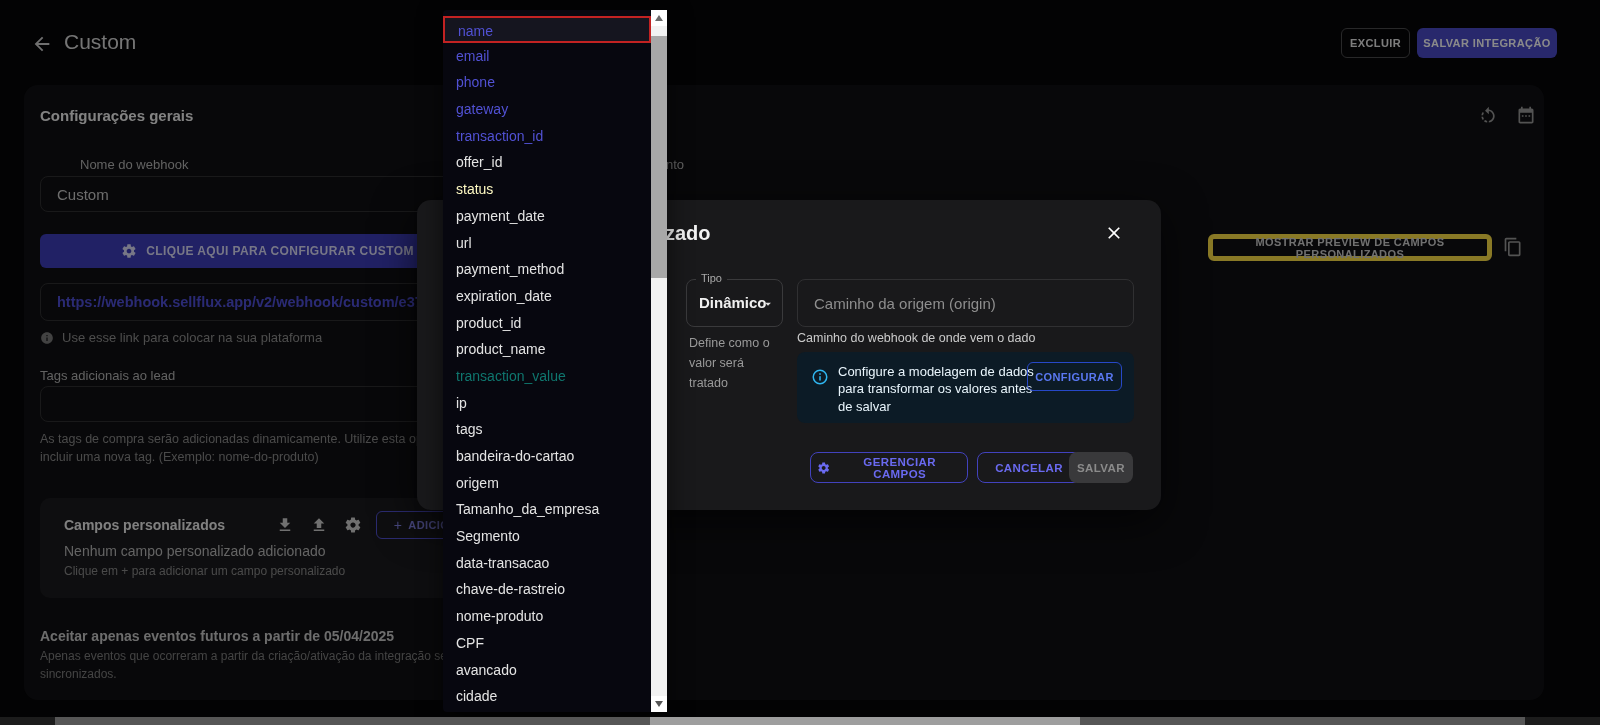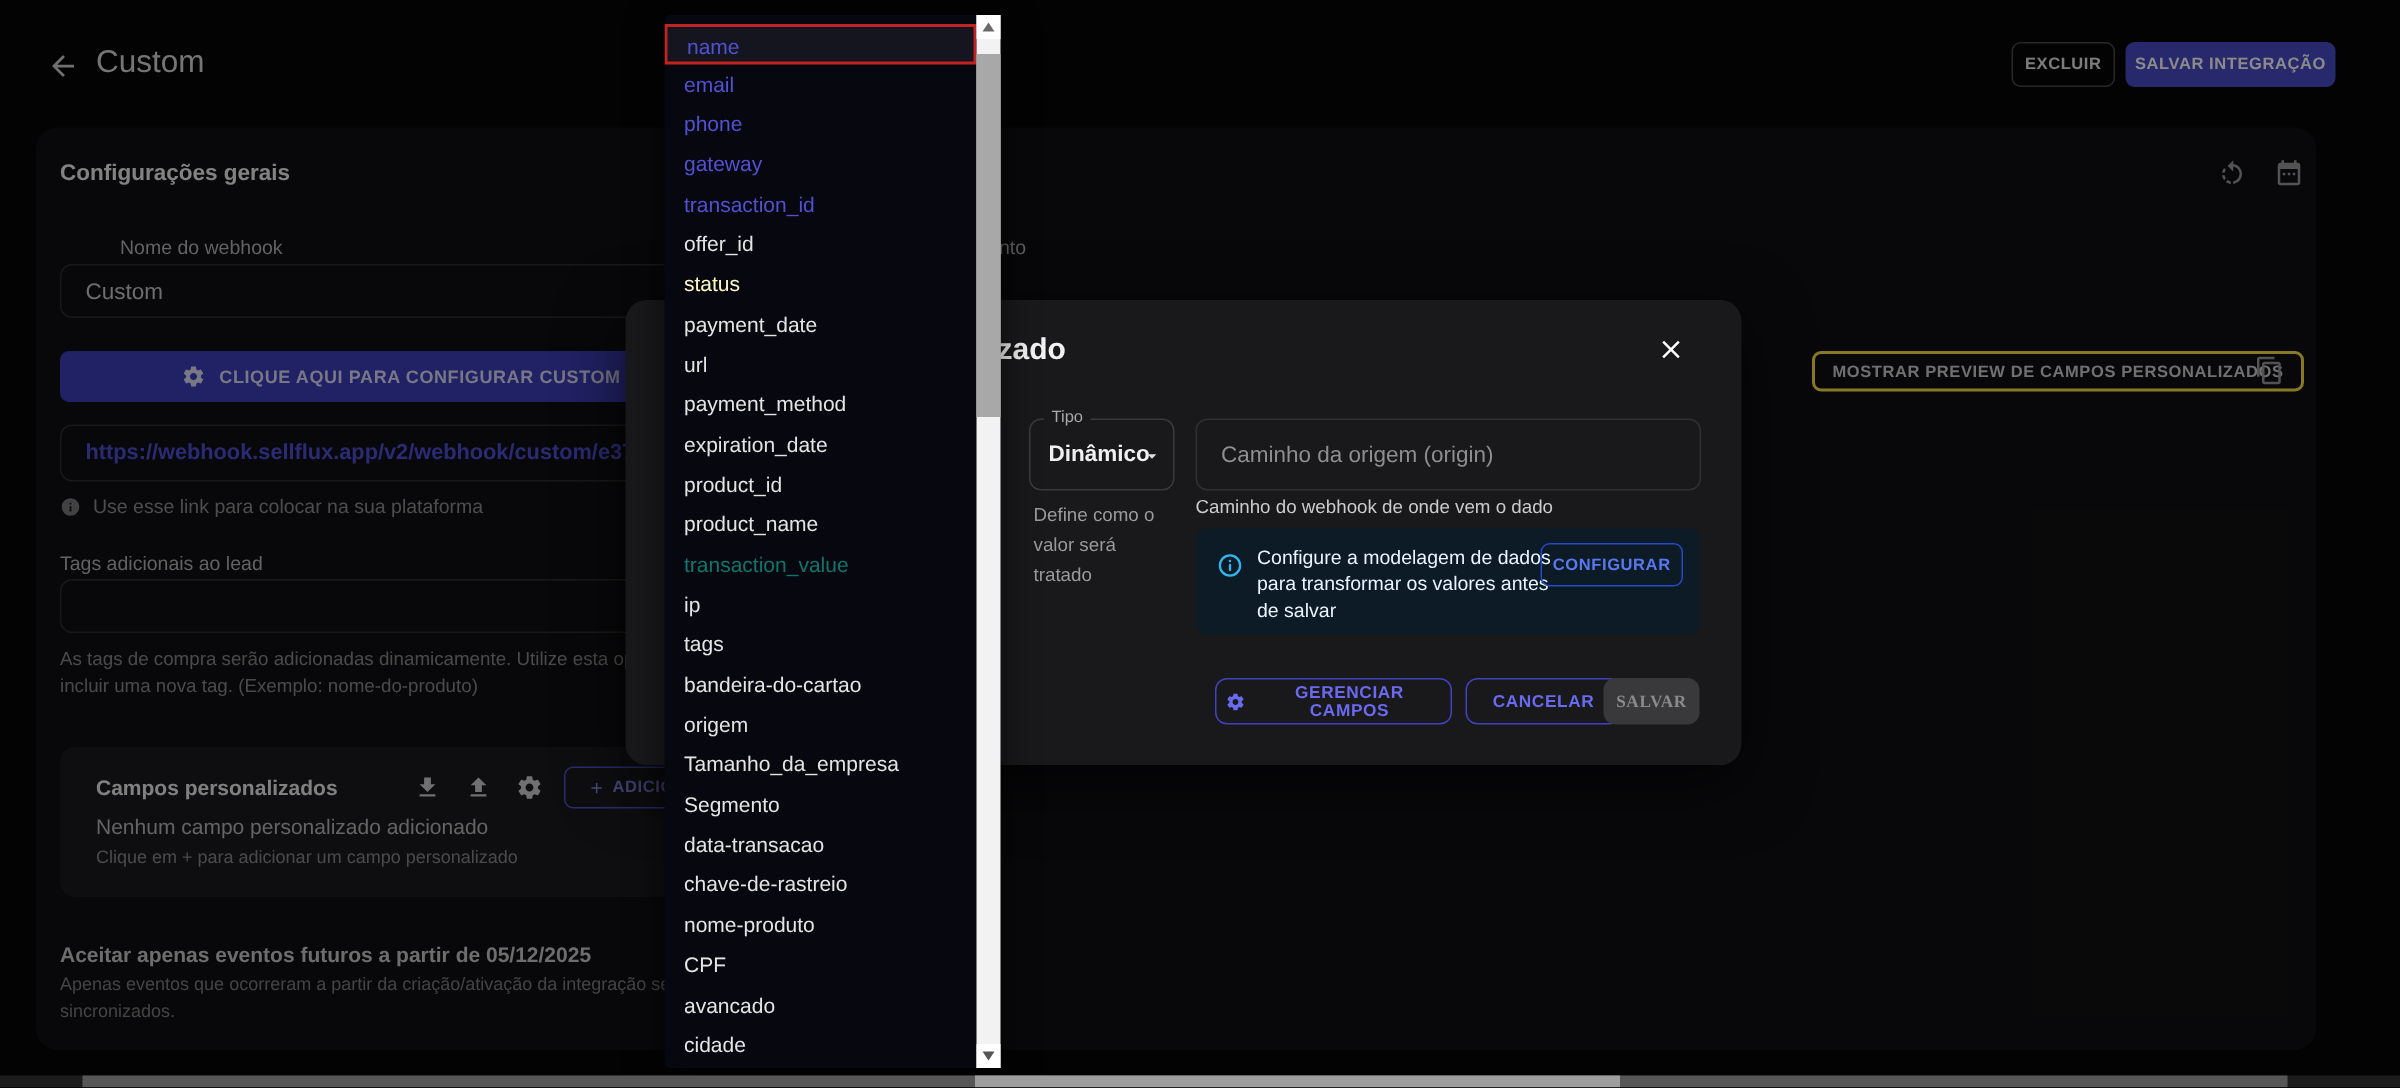--- a/index.html
+++ b/index.html
@@ -36,21 +36,21 @@
   .tags-hint2{left:40px;top:450px;font-size:12.5px;color:#8a8a8a;}
   .panel{left:40px;top:498px;width:620px;height:100px;background:#1b1b1e;border-radius:10px;}
   .panel-title{left:64px;top:517px;font-size:14px;font-weight:bold;color:#ededed;text-align:right;}
   .pic{width:18px;height:18px;color:#d0d0d0;}
   .dl{left:276px;top:516px;} .ul{left:310px;top:516px;} .pgear{left:344px;top:516px;}
   .add-btn{left:376px;top:511px;width:116px;height:28px;border:1px solid #5050d0;background:transparent;color:#8383e8;font-size:11px;gap:6px;}
   .empty-title{left:64px;top:543px;font-size:14px;color:#b9b9b9;}
   .empty-hint{left:64px;top:564px;font-size:12px;color:#8a8a8a;}
   .future-title{left:40px;top:628px;font-size:14px;font-weight:bold;color:#c9c9c9;}
   .future-hint{left:40px;top:647px;width:488px;font-size:12px;color:#7e7e7e;line-height:1.5;}
-  .preview-btn{left:1208px;top:234px;width:328px;height:27px;border:2px solid #fde047;background:transparent;color:#cfcfcf;font-size:11px;}
+  .preview-btn{left:1208px;top:234px;width:284px;height:27px;border:5px solid #fde047;background:transparent;color:#cfcfcf;font-size:11px;}
   .copy-btn{left:1502px;top:236px;width:22px;height:22px;color:#9a9a9a;}
 
   
   .backdrop{left:0;top:0;width:1600px;height:725px;background:rgba(0,0,0,.46);z-index:10;}
 
   
   .modal{left:417px;top:200px;width:744px;height:310px;background:#19191b;border-radius:14px;z-index:20;box-shadow:0 12px 44px rgba(0,0,0,.65);}
   .modal-title{left:248px;top:22px;font-size:20px;font-weight:600;color:#f2f2f2;}
   .modal-close{left:686px;top:22px;width:22px;height:22px;color:#fff;}
   .tipo-select{left:269px;top:79px;width:97px;height:48px;border:1px solid #3a3a3c;border-radius:8px;cursor:pointer;}
@@ -60,21 +60,21 @@
   .origin-input{left:380px;top:79px;width:337px;height:48px;border:1px solid #303032;border-radius:8px;background:transparent;color:#e8e8e8;font-size:15px;padding:0 16px;}
   .origin-input::placeholder{color:#8e8e8e;}
   .tipo-hint{left:272px;top:133px;width:95px;font-size:12.5px;color:#9a9a9a;line-height:1.6;}
   .origin-hint{left:380px;top:131px;font-size:12.5px;color:#cbcbcb;}
   .info-box{left:380px;top:152px;width:337px;height:71px;background:#0c1b26;border-radius:8px;}
   .info-ic{position:absolute;left:14px;top:16px;width:18px;height:18px;color:#2fb6f0;}
   .info-text{position:absolute;left:41px;top:11px;width:205px;font-size:13px;color:#e9f5fc;line-height:1.33;}
   .configurar{position:absolute;right:12px;top:10px;width:95px;height:29px;border:1px solid #2748c8;background:transparent;color:#5a78f2;font-size:11px;}
   .gerenciar{left:393px;top:252px;width:158px;height:31px;border:1px solid #4242be;background:transparent;color:#6a6af0;font-size:11.5px;gap:8px;border-radius:8px;}
   .cancelar{left:560px;top:252px;width:104px;height:31px;border:1px solid #4242be;background:transparent;color:#6a6af0;font-size:11.5px;border-radius:8px;}
-  .salvar-dis{left:652px;top:252px;width:64px;height:31px;border:none;background:#39393b;color:#8b8b8b;font-size:11.5px;border-radius:8px;cursor:default;font-family:Liberation Serif, serif;}
+  .salvar-dis{left:652px;top:252px;width:64px;height:31px;border:none;background:#39393b;color:#8b8b8b;font-size:11.5px;border-radius:8px;cursor:default;}
 
   
   .dropdown{left:443px;top:10px;width:224px;height:702px;background:#07070f;z-index:30;border-radius:4px;box-shadow:0 6px 24px rgba(0,0,0,.6);}
   .dd-items{position:absolute;left:0;top:0;width:208px;height:702px;padding-top:6px;overflow:hidden;}
   .dd-item{height:26.7px;line-height:26.7px;padding-left:13px;font-size:14px;white-space:nowrap;cursor:pointer;}
   .dd-highlight{background:#15151f;}
   .dd-scroll{position:absolute;right:0;top:0;width:16px;height:702px;background:#f2f2f2;}
   .dd-thumb{position:absolute;left:0;top:26px;width:16px;height:242px;background:#a8a8a8;cursor:grab;}
   .dd-arrow{position:absolute;left:0;width:16px;height:16px;background:#fff;display:flex;align-items:center;justify-content:center;cursor:pointer;}
   .dd-up{top:0;} .dd-down{bottom:0;}
@@ -184,21 +184,21 @@
   <button class="abs icon-btn pgear"><svg class="ic pic">
         <use href="#i-gear"></use>
       </svg></button>
   <button class="abs btn add-btn">
     <span style="font-size:14px;font-weight:normal;">+</span>
     <span>ADICIONAR</span>
   </button>
   <div class="abs empty-title">Nenhum campo personalizado adicionado</div>
   <div class="abs empty-hint">Clique em + para adicionar um campo personalizado</div>
 
-  <div class="abs future-title">Aceitar apenas eventos futuros a partir de 05/12/2025</div>
+  <div class="abs future-title">Aceitar apenas eventos futuros a partir de 05/04/2025</div>
   <div class="abs future-hint">Apenas eventos que ocorreram a partir da criação/ativação da integração serão sincronizados.</div>
 
   <button class="abs btn preview-btn">MOSTRAR PREVIEW DE CAMPOS PERSONALIZADOS</button>
   <button class="abs icon-btn copy-btn"><svg class="ic" width="20" height="20">
         <use href="#i-copy"></use>
       </svg></button>
 
   <div class="abs backdrop"></div>
 
   <div class="abs modal">

